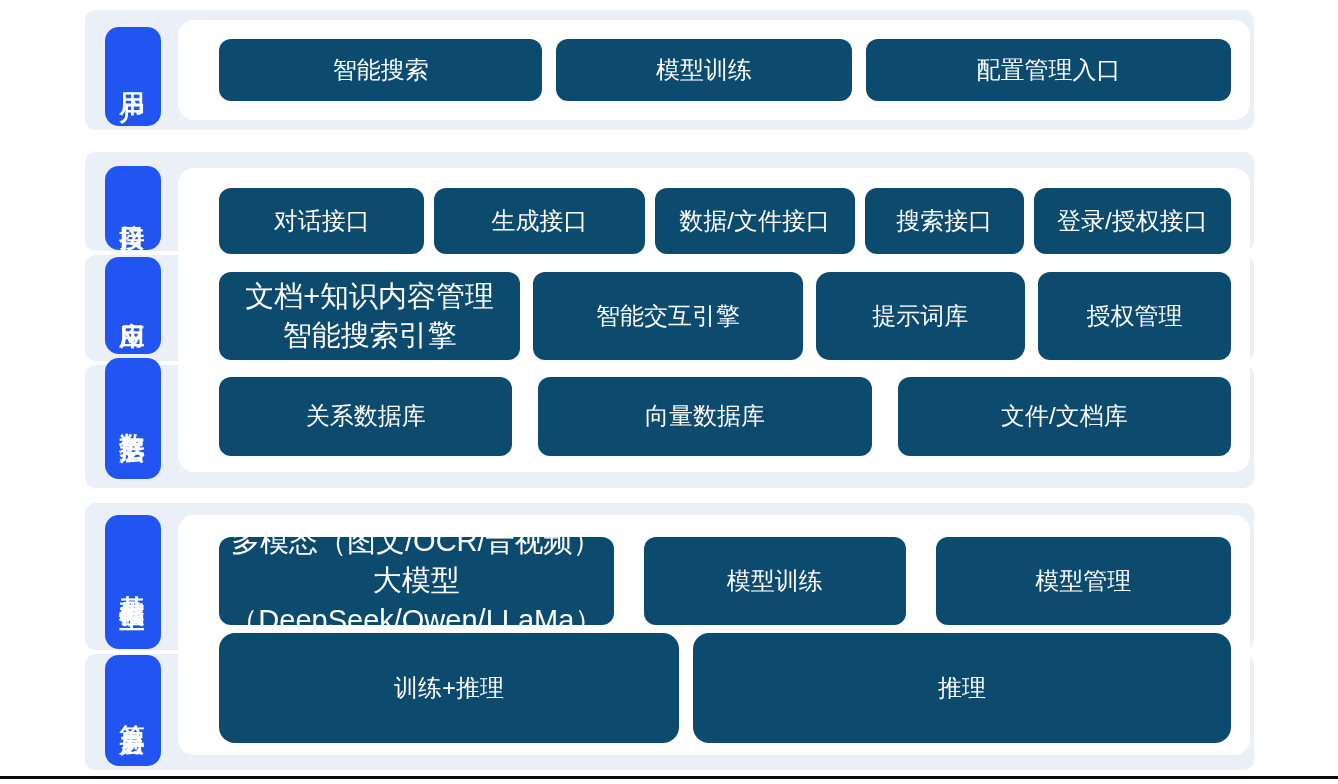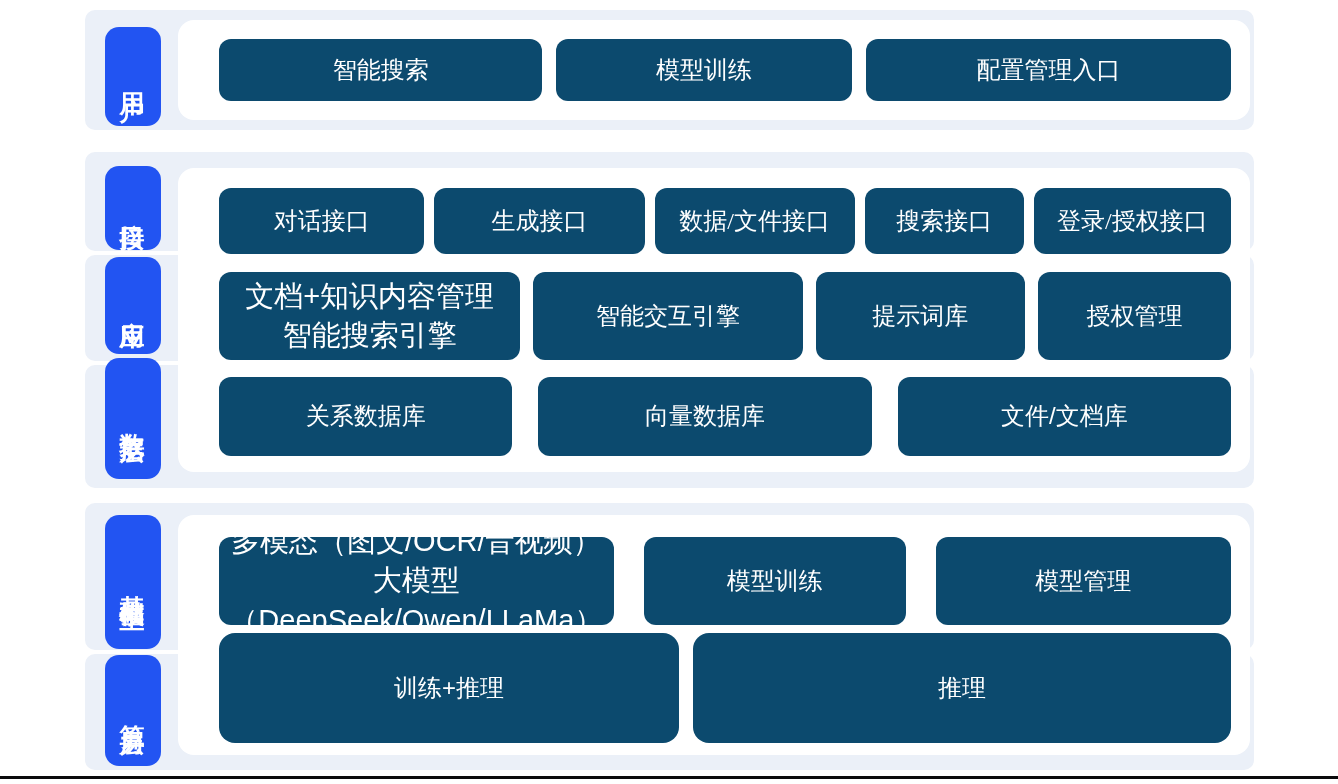--- a/index.html
+++ b/index.html
@@ -51,32 +51,32 @@
     <span>接口</span>
   </div>
   <div class="chip" style="left:105px;top:257px;height:97px;">
     <span>应用</span>
   </div>
   <div class="chip" style="left:105px;top:358px;height:121px;">
     <span>数据层</span>
   </div>
 
   <div class="card" style="left:178px;top:168px;width:1072px;height:304px;padding-top:20px;box-sizing:border-box;">
-    <div class="row" style="height:66px;gap:10px;margin-bottom:18px;font-family:Liberation Serif, serif;">
+    <div class="row" style="height:66px;gap:10px;margin-bottom:18px;">
       <div class="btn" style="flex:204 1 0;">对话接口</div>
       <div class="btn" style="flex:209 1 0;">生成接口</div>
       <div class="btn" style="flex:199 1 0;">数据/文件接口</div>
       <div class="btn" style="flex:158 1 0;">搜索接口</div>
       <div class="btn" style="flex:196 1 0;">登录/授权接口</div>
     </div>
     <div class="row" style="height:88px;gap:13px;margin-bottom:17px;">
       <div class="btn pre" style="flex:301 1 0;">文档+知识内容管理
 智能搜索引擎</div>
       <div class="btn" style="flex:269 1 0;">智能交互引擎</div>
-      <div class="btn" style="flex:209 1 0;">提示词库</div>
+      <div class="btn" style="flex:209 1 0;border-radius:14px;">提示词库</div>
       <div class="btn" style="flex:193 1 0;">授权管理</div>
     </div>
     <div class="row" style="height:79px;gap:26px;">
       <div class="btn" style="flex:301 1 0;">关系数据库</div>
       <div class="btn" style="flex:342 1 0;">向量数据库</div>
       <div class="btn" style="flex:342 1 0;">文件/文档库</div>
     </div>
   </div>
 
   <div class="band" style="left:85px;top:503px;width:1169px;height:147px;"></div>

